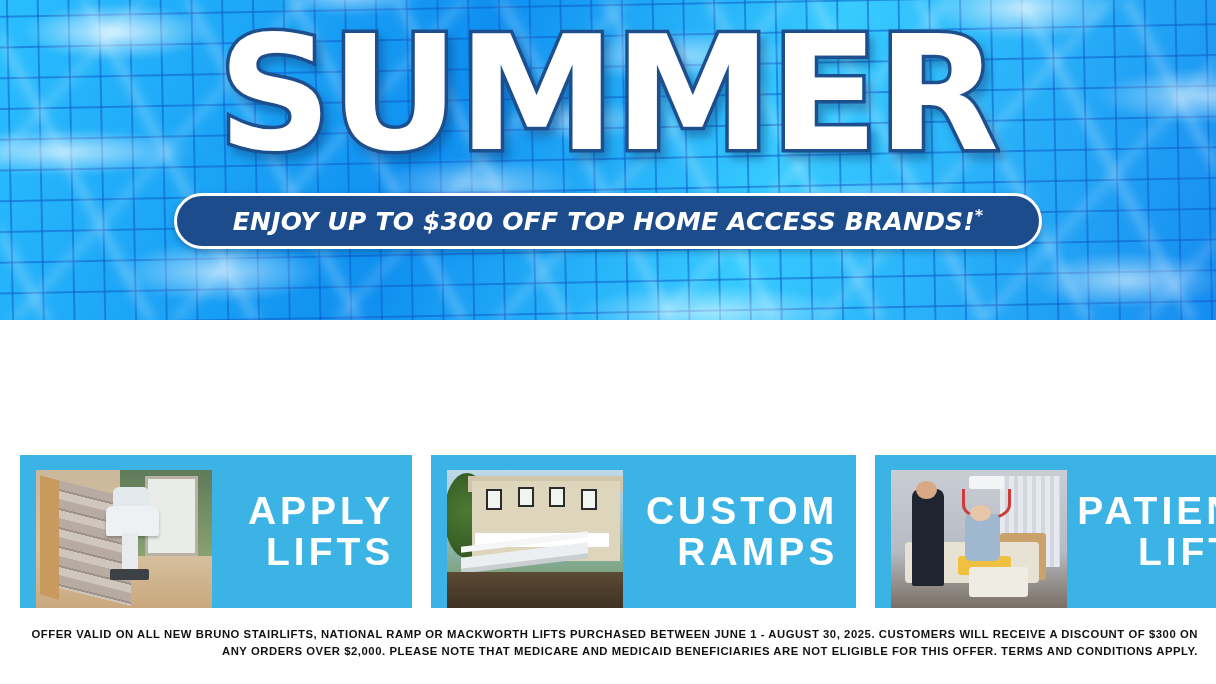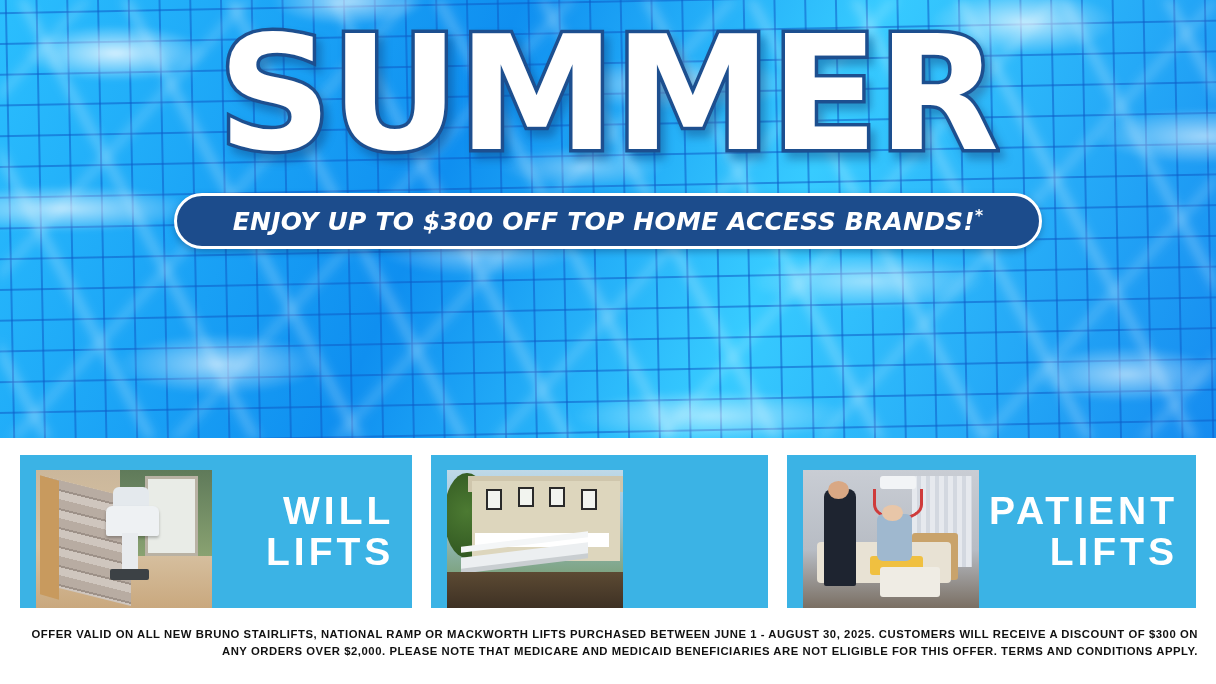--- a/index.html
+++ b/index.html
@@ -8,21 +8,21 @@
   body {
     font-family:"Liberation Sans", sans-serif;
     background:#ffffff;
     overflow:hidden;
   }
   .banner { position:relative; width:1216px; height:684px; background:#fff; }
 
   
   .hero {
     position:relative;
-    width:1216px; height:438px;
+    width:1216px; height:320px;
     overflow:hidden;
     background:#16a6f0;
   }
   .pool-tiles {
     position:absolute; inset:-10px;
     background-color:#1fb0f5;
     background-image:
       linear-gradient(rgba(13,92,200,.55) 2px, transparent 2px),
       linear-gradient(90deg, rgba(13,92,200,.55) 2px, transparent 2px),
       linear-gradient(115deg, #2ec4ff 0%, #0f8ff0 38%, #37cbff 62%, #1184ee 100%);
@@ -215,41 +215,45 @@
             <div class="p1-door"></div>
           <div class="p1-stairs"></div>
             <div class="p1-rail"></div>
           <div class="p1-back"></div>
             <div class="p1-seat"></div>
           <div class="p1-post"></div>
             <div class="p1-foot"></div>
         </div>
       </div>
       <div class="card-label">
-        <span class="l1">WILL</span>
+        <span class="l1">APPLY</span>
         <span class="l2">LIFTS</span>
       </div>
     </div>
 
     <div class="card">
       <div class="card-photo">
         <div class="ph p2-sky">
           <div class="p2-tree"></div>
           <div class="p2-roof"></div>
             <div class="p2-house"></div>
           <div class="p2-win" style="left:22%;top:14%"></div>
           <div class="p2-win" style="left:40%;top:12%"></div>
           <div class="p2-win" style="left:58%;top:12%"></div>
           <div class="p2-win" style="left:76%;top:14%"></div>
           <div class="p2-porch"></div>
           <div class="p2-rail2"></div>
             <div class="p2-ramp"></div>
           <div class="p2-grass"></div>
         </div>
       </div>
+      <div class="card-label">
+        <span class="l1">CUSTOM</span>
+        <span class="l2">RAMPS</span>
+      </div>
     </div>
 
     <div class="card">
       <div class="card-photo">
         <div class="ph p3-room">
           <div class="p3-curtain"></div>
           <div class="p3-bedfr"></div>
             <div class="p3-bed"></div>
           <div class="p3-hoist"></div>
             <div class="p3-sling"></div>

